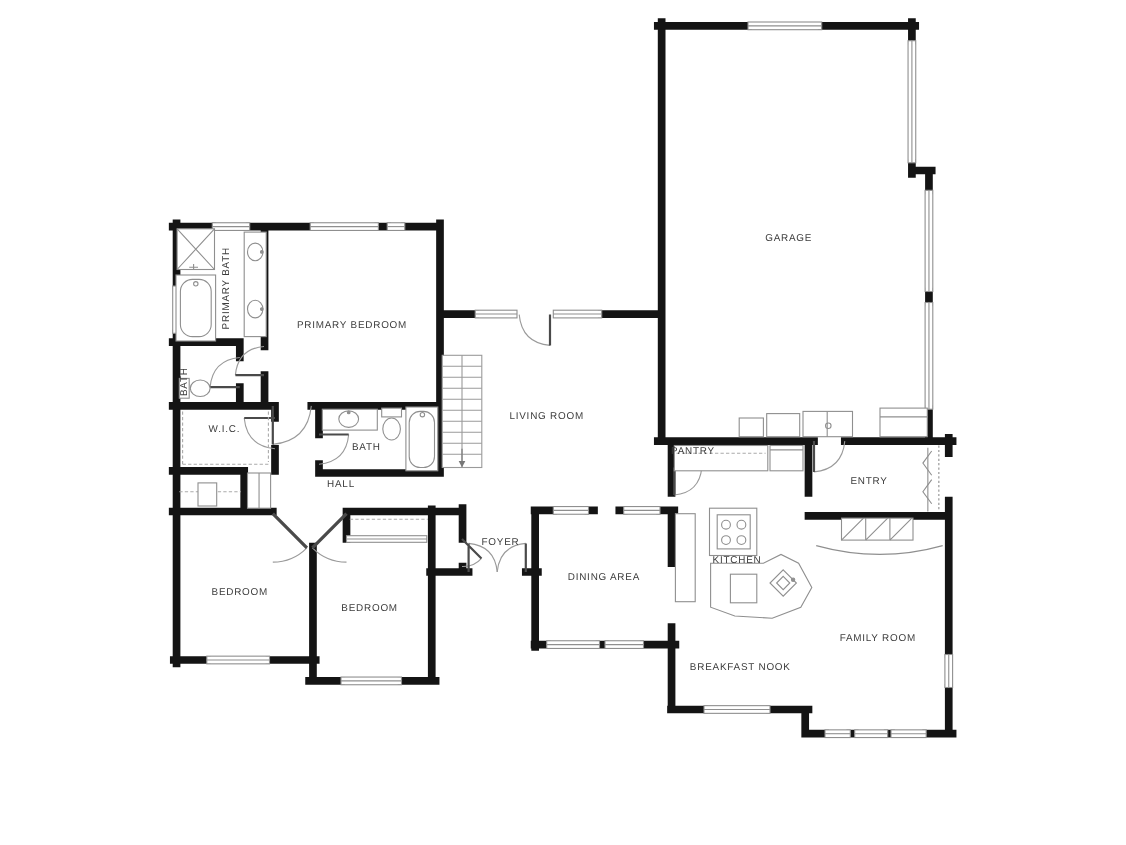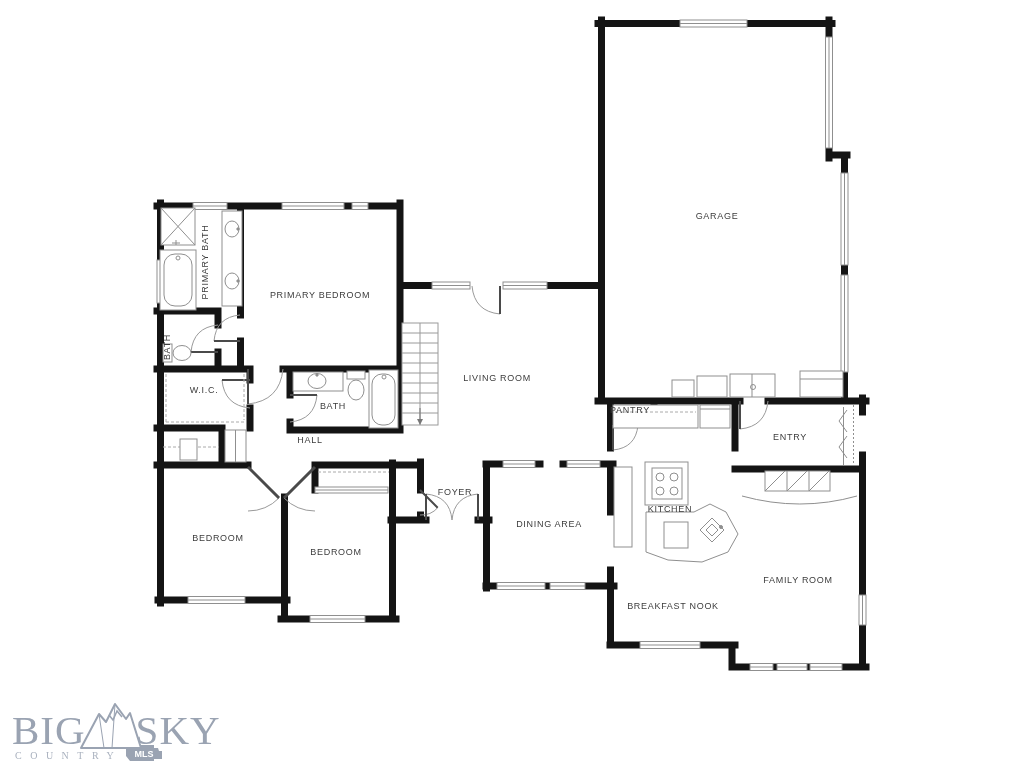--- a/index.html
+++ b/index.html
@@ -316,37 +316,15 @@
         <text x="497" y="381" class="room-label">LIVING ROOM</text>
         <text x="549" y="527" class="room-label">DINING AREA</text>
         <text x="630" y="413" class="room-label">PANTRY</text>
         <text x="670" y="512" class="room-label">KITCHEN</text>
         <text x="790" y="440" class="room-label">ENTRY</text>
         <text x="798" y="583" class="room-label">FAMILY ROOM</text>
         <text x="673" y="609" class="room-label">BREAKFAST NOOK</text>
       </g>
   </svg>
 
-  <div class="logo">
-    <div class="logo-row1">
-      <span class="logo-word">BIG</span>
-      <span class="logo-mountain">
-        <svg width="64" height="50" viewBox="0 0 64 50">
-          <path d="M2,48 L20,14 L27,22 L36,4 L47,19 L51,13 L62,48 Z" fill="#ffffff" stroke="#9aa3b2" stroke-width="2" stroke-linejoin="round"></path>
-          <path d="M30,15 L34,20 L38,11 L43,17" fill="none" stroke="#9aa3b2" stroke-width="1.5"></path>
-          <path d="M36,4 L33,48 M20,14 L25,48" fill="none" stroke="#9aa3b2" stroke-width="1"></path>
-        </svg>
-      </span>
-      <span class="logo-word">SKY</span>
-    </div>
-    <div class="logo-row2">
-      <span class="logo-country">COUNTRY</span>
-      <span class="logo-badge">
-        <svg width="40" height="20" viewBox="0 0 40 20">
-          <path d="M2,2 L30,2 L30,5 L34,5 L35,8 L38,8 L38,16 L30,16 L30,18 L6,18 L2,13 Z" fill="#9aa3b2"></path>
-          <text x="20" y="14" text-anchor="middle" fill="#ffffff" font-family="Liberation Sans, sans-serif" font-size="9" font-weight="bold" id="mls-badge-text">MLS</text>
-        </svg>
-      </span>
-    </div>
-  </div>
 
 
 </div>
 
 </body></html>

